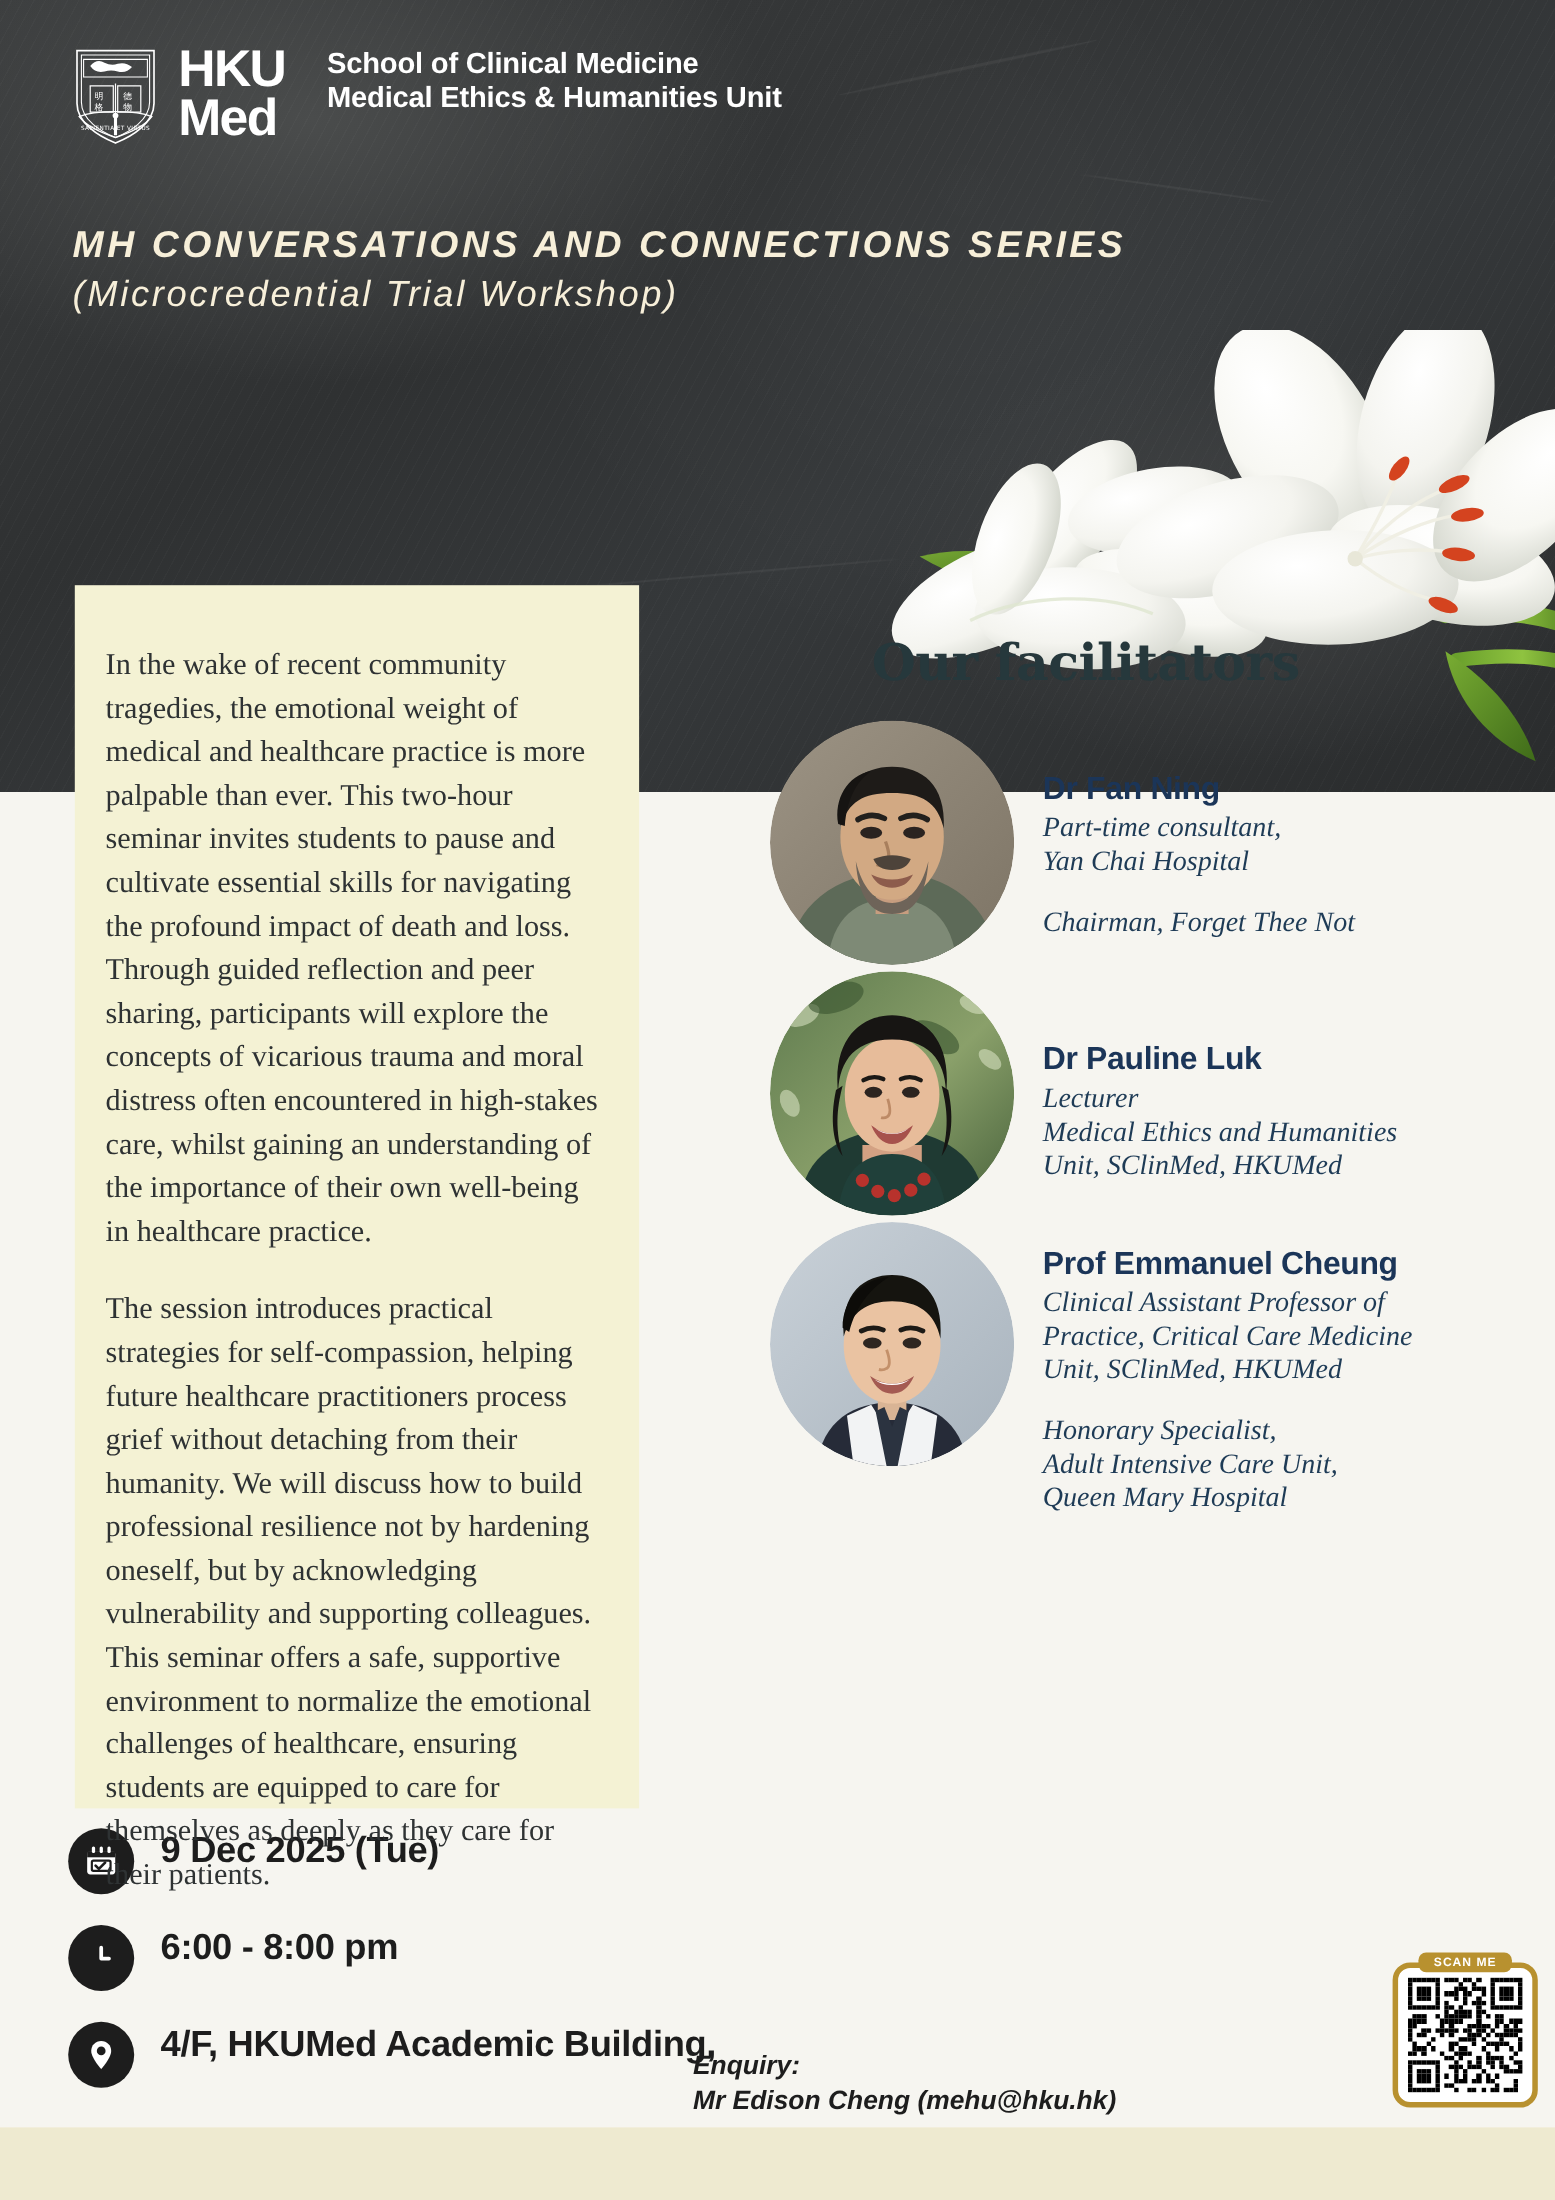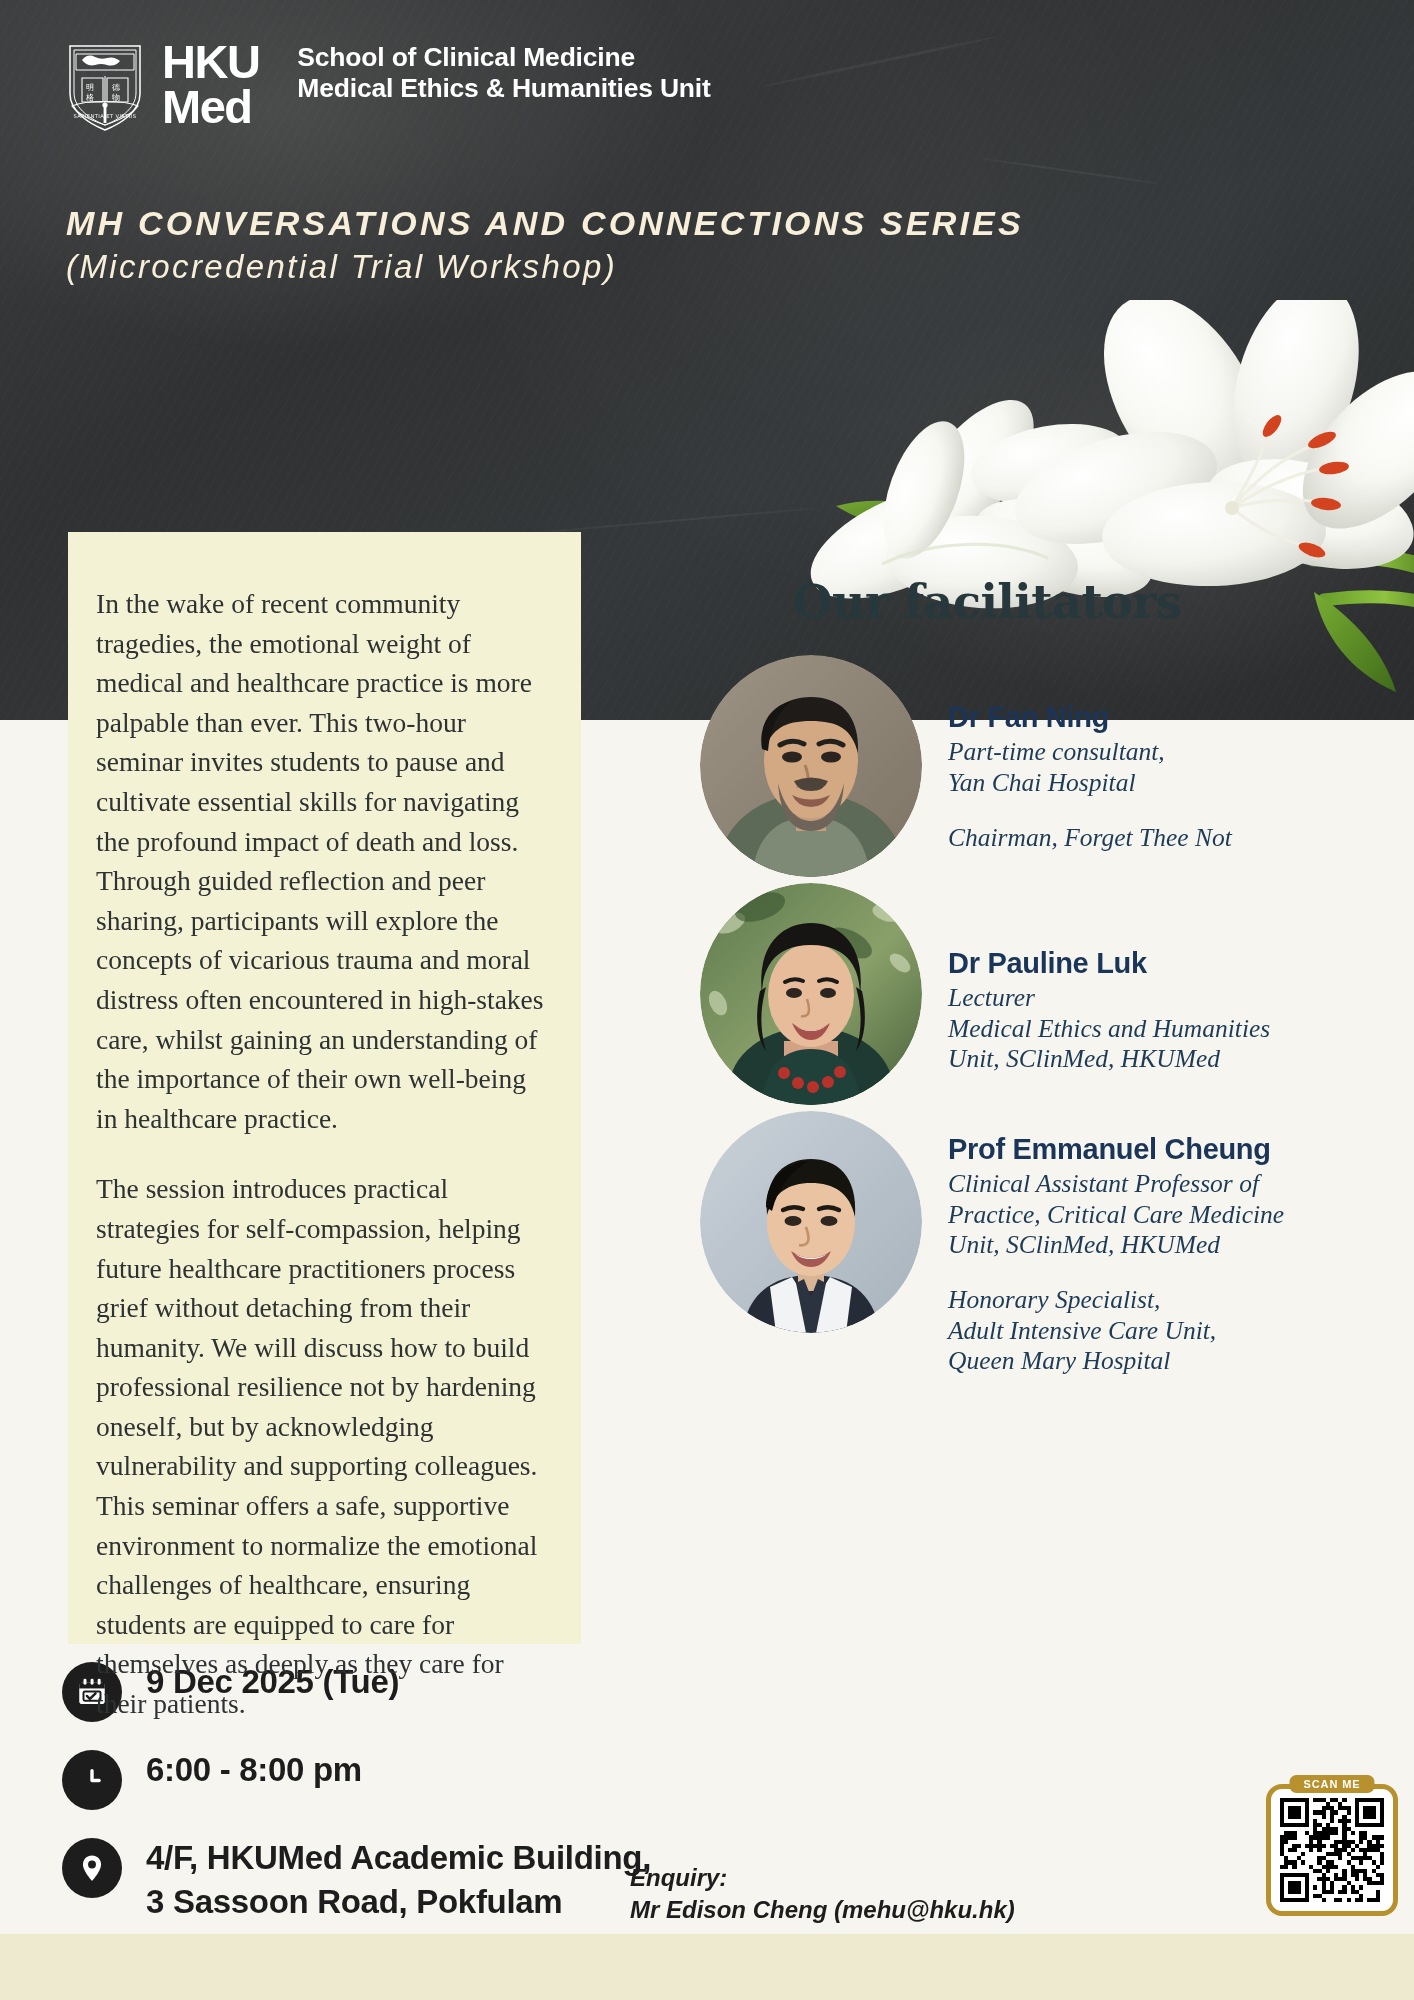--- a/index.html
+++ b/index.html
@@ -431,21 +431,20 @@
 
     <div class="erow">
       <div class="icon-c">
         <svg width="34" height="34" viewBox="0 0 24 24">
           <path d="M12 3.2 C 8.3 3.2 5.6 6 5.6 9.6 C 5.6 14.2 12 21.2 12 21.2 C 12 21.2 18.4 14.2 18.4 9.6 C 18.4 6 15.7 3.2 12 3.2 Z" fill="#fff"></path>
           <circle cx="12" cy="9.5" r="2.8" fill="#1d1d1d"></circle>
         </svg>
       </div>
       <div class="etxt">
         <span>4/F, HKUMed Academic Building,</span><br>
-        <span>3 Sassoon Road, Pokfulam</span>
       </div>
     </div>
   </div>
 
 
   <div class="enquiry">
     <span>Enquiry:</span><br>
     <span>Mr Edison Cheng (mehu@hku.hk)</span>
   </div>
 

